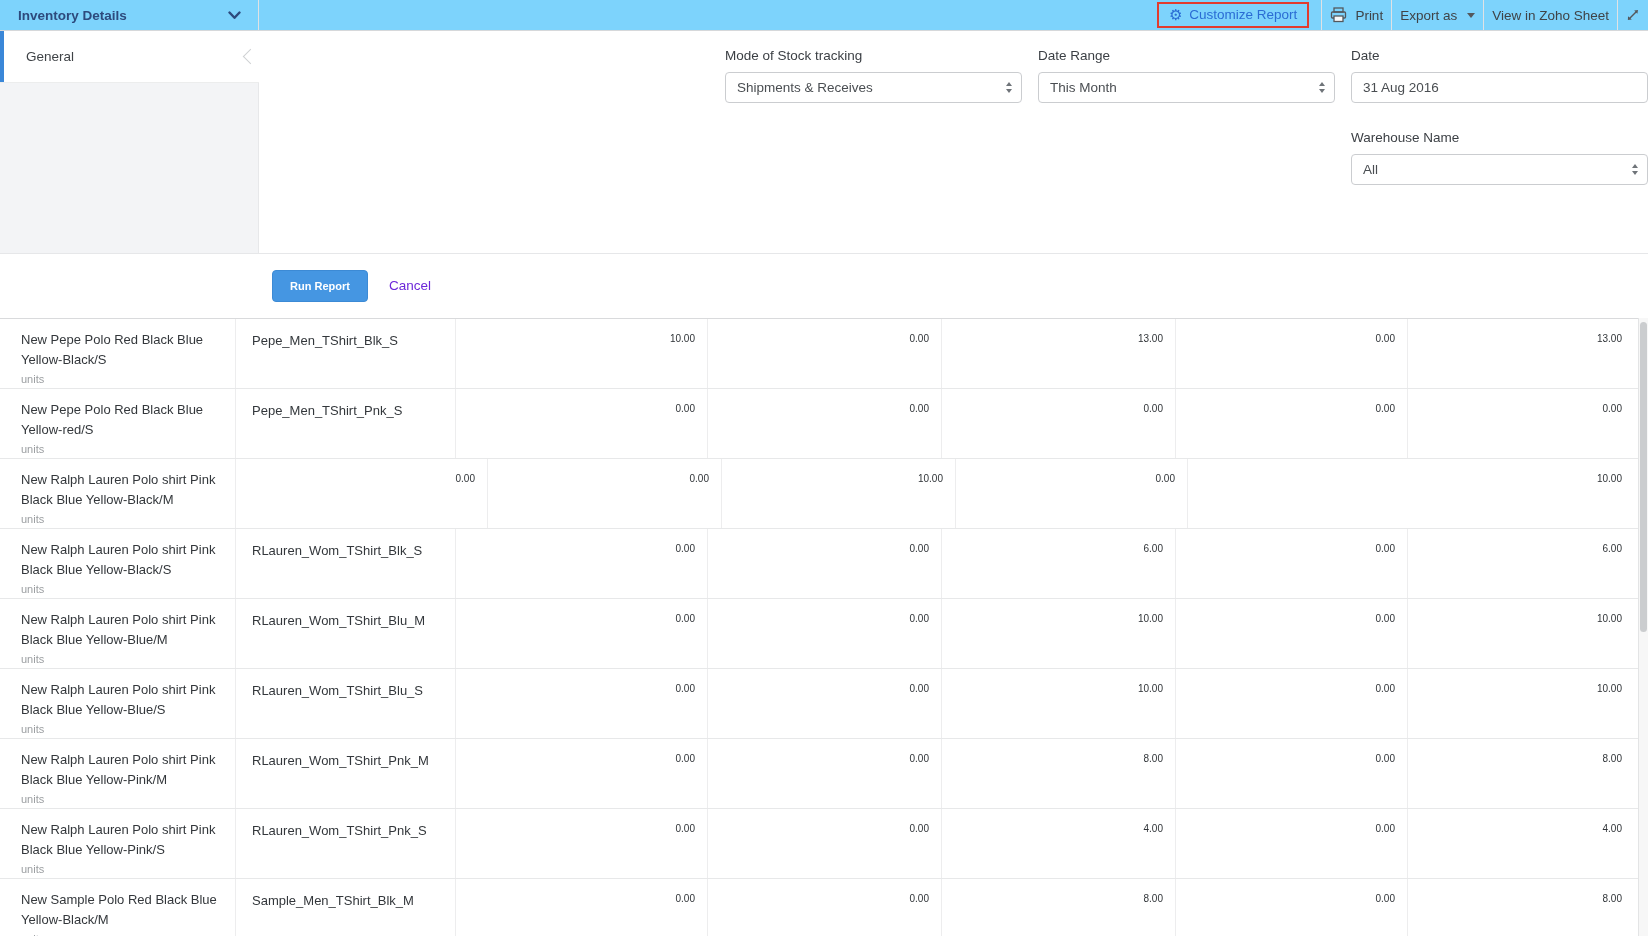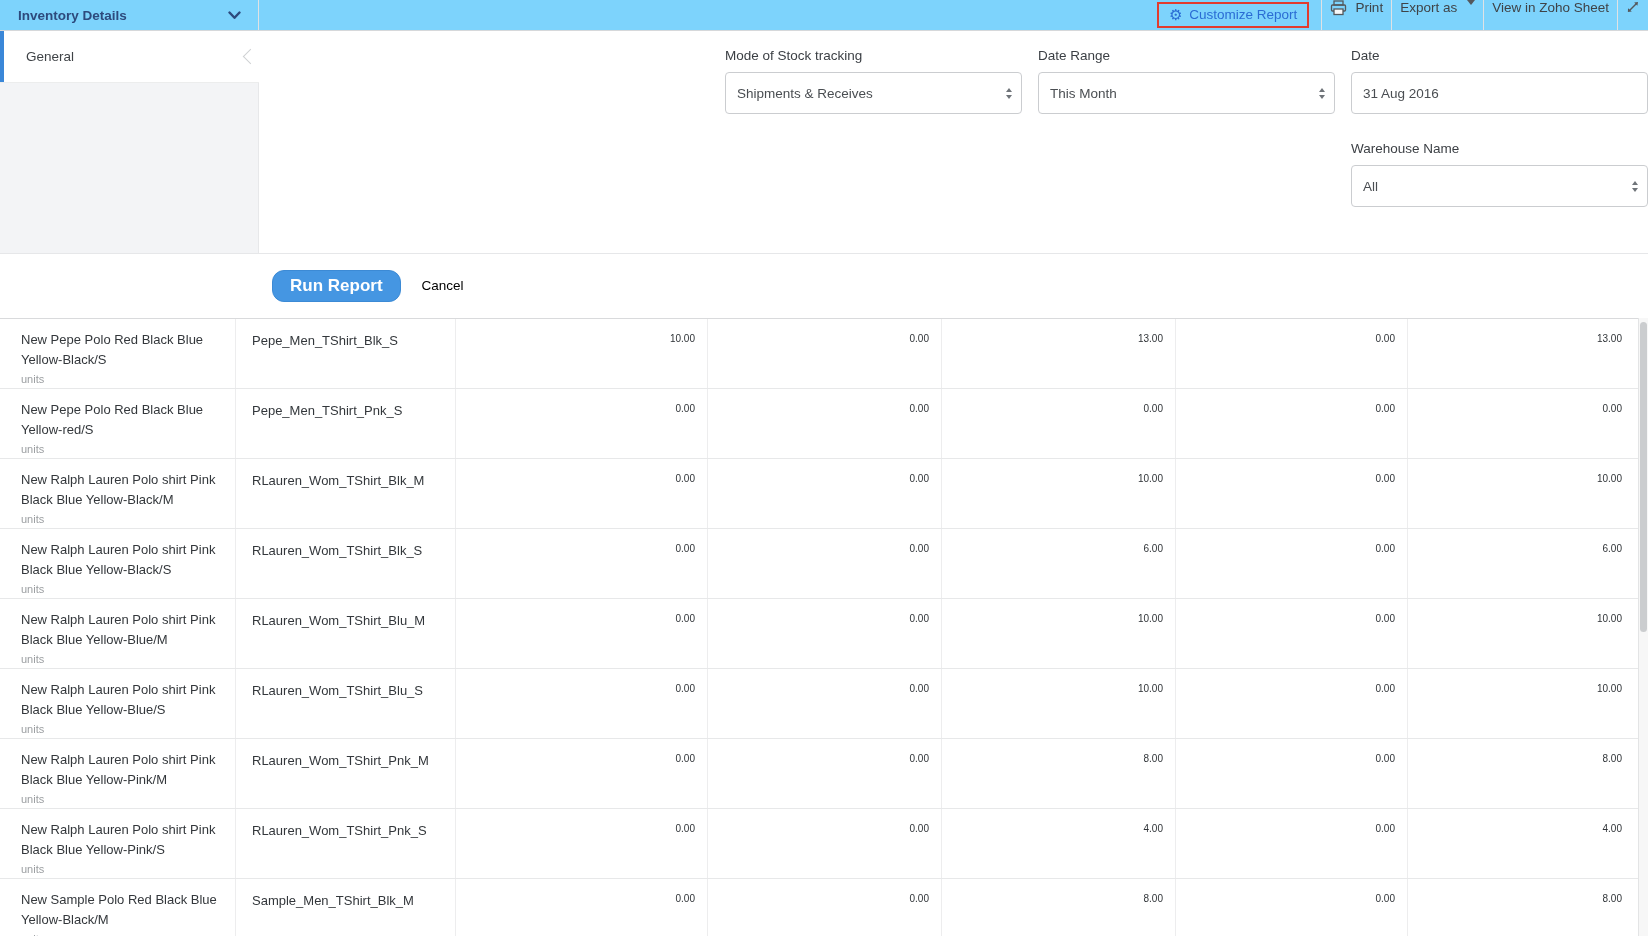--- a/index.html
+++ b/index.html
@@ -7,21 +7,21 @@
     font-family:"Liberation Sans", sans-serif; -webkit-font-smoothing:antialiased; }
 
   
   .topbar { position:absolute; top:0; left:0; right:0; height:31px; background:#7dd3fc;
     border-bottom:1px solid #d6d8da; display:flex; align-items:stretch; }
   .tb-left { width:259px; border-right:1px solid #e0e2e4; display:flex; align-items:center;
     justify-content:space-between; padding:0 17px 0 18px; cursor:pointer; }
   .tb-title { color:#2d4a7d; font-size:13.5px; font-weight:600; }
   .tb-spacer { flex:1; }
   .tb-actions { display:flex; align-items:stretch; }
-  .tb-btn { display:flex; align-items:flex-start; gap:8px; padding:0 8px; font-size:13.5px;
+  .tb-btn { display:flex; align-items:center; gap:8px; padding:0 8px; font-size:13.5px;
     color:#3f4347; cursor:pointer; border-left:1px solid #e0e2e4; }
   .tb-customize-wrap { display:flex; align-items:center; padding:0 12px; border-left:none; }
   .customize-box { display:flex; align-items:center; gap:7px; border:2px solid #e23b2d;
     padding:3px 10px 4px 10px; color:#2a6cd4; font-size:13.5px; cursor:pointer; background:transparent; }
   .gear { font-size:15px; line-height:1; color:#2a6cd4; }
   .caret-down { width:0; height:0; border-left:4px solid transparent; border-right:4px solid transparent;
     border-top:5px solid #54585c; margin-left:2px; }
 
   
   .sidebar { position:absolute; top:31px; left:0; width:259px; height:222px; }
@@ -34,37 +34,37 @@
   .sidebar-rest { position:absolute; top:52px; left:0; right:0; bottom:0; background:#f3f4f6;
     border-right:1px solid #e7e8ea; }
 
   
   .filters { position:absolute; top:31px; left:259px; right:0; height:222px; background:#fff;
     padding:17px 0 0 18px; }
   .f-row { display:flex; gap:16px;justify-content:flex-end; }
   .f-row2 { margin-top:27px; }
   .f-group { width:297px; }
   .f-label { font-size:13.5px; color:#3b3f44; margin-bottom:9px; }
-  .f-select, .f-input { height:42px; border:1px solid #cbcdd0; border-radius:4px; background:#fff;
+  .f-select, .f-input { height:31px; border:1px solid #cbcdd0; border-radius:4px; background:#fff;
     display:flex; align-items:center; justify-content:space-between; padding:0 9px 0 11px;
     font-size:13.5px; color:#4a4e52; cursor:pointer; }
   .f-input { cursor:text; }
   .updown { display:flex; flex-direction:column; gap:3px; align-items:center; }
   .tri-up { width:0; height:0; border-left:3.5px solid transparent; border-right:3.5px solid transparent;
     border-bottom:4.5px solid #6f7479; }
   .tri-dn { width:0; height:0; border-left:3.5px solid transparent; border-right:3.5px solid transparent;
     border-top:4.5px solid #6f7479; }
 
   
   .btnbar { position:absolute; top:253px; left:0; right:0; height:65px; background:#fff;
     border-top:1px solid #e6e7e9; display:flex; align-items:flex-start; padding:16px 0 0 272px; }
   .run-btn { height:32px; padding:0 17px; background:#4596e2; border:1px solid #3c8ad5;
-    border-radius:12px; color:#fff; font-size:17px; font-weight:600; display:flex;
+    border-radius:4px; color:#fff; font-size:11px; font-weight:600; display:flex;
     align-items:center; cursor:pointer; }
-  .cancel-link { margin-left:21px; color:#000000; font-size:13.5px; line-height:32px; cursor:pointer; }
+  .cancel-link { margin-left:21px; color:#6d28d9; font-size:13.5px; line-height:32px; cursor:pointer; }
 
   
   .report-table { position:absolute; top:318px; left:0; right:0; bottom:0;
     border-top:1px solid #d9dadc; overflow:hidden; background:#fff; }
   .t-row { display:flex; height:70px; border-bottom:1px solid #e7e8e9; }
   .c { border-right:1px solid #ededee; }
   .c-name { width:236px; padding:11px 10px 0 21px; font-size:13px; color:#33373b; line-height:20px; }
   .units { font-size:11px; color:#9b9ea1; margin-top:3px; line-height:13px; }
   .c-sku { width:220px; padding:14px 8px 0 16px; font-size:13px; color:#33373b; }
   .c-num { text-align:right; padding:14px 12px 0 0; font-size:10px; color:#2f3337; }
@@ -210,21 +210,20 @@
     <div class="c c-num n3">0.00</div>
     <div class="c c-num n4">0.00</div>
     <div class="c c-num n5">0.00</div>
   </div>
 
   <div class="t-row">
     <div class="c c-name">
       <div>New Ralph Lauren Polo shirt Pink Black Blue Yellow-Black/M</div>
       <div class="units">units</div>
     </div>
-    <div class="c c-sku">RLauren_Wom_TShirt_Blk_M</div>
     <div class="c c-num n1">0.00</div>
     <div class="c c-num n2">0.00</div>
     <div class="c c-num n3">10.00</div>
     <div class="c c-num n4">0.00</div>
     <div class="c c-num n5">10.00</div>
   </div>
 
   <div class="t-row">
     <div class="c c-name">
       <div>New Ralph Lauren Polo shirt Pink Black Blue Yellow-Black/S</div>

